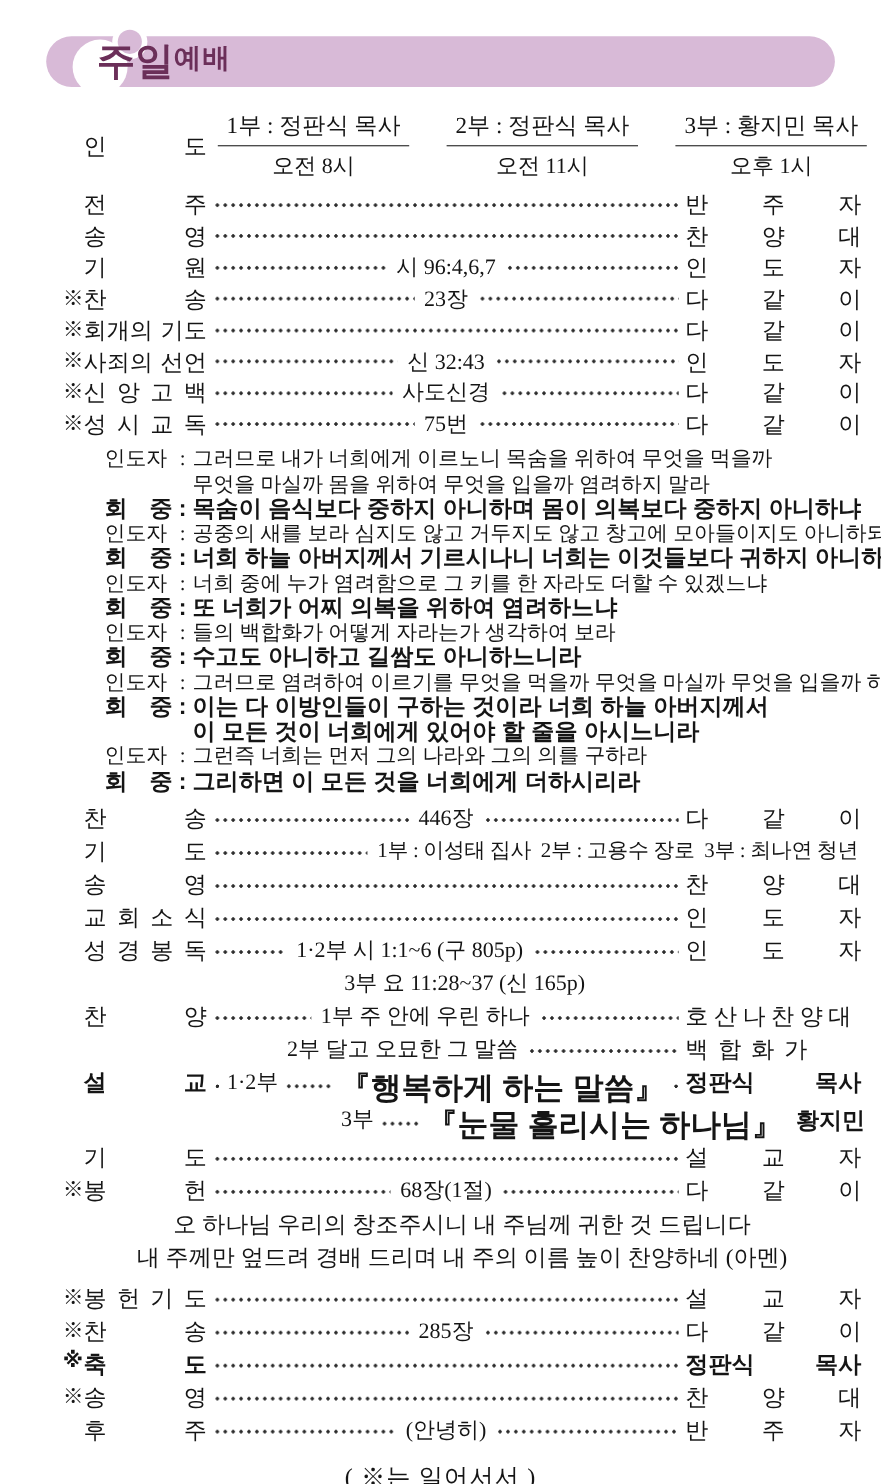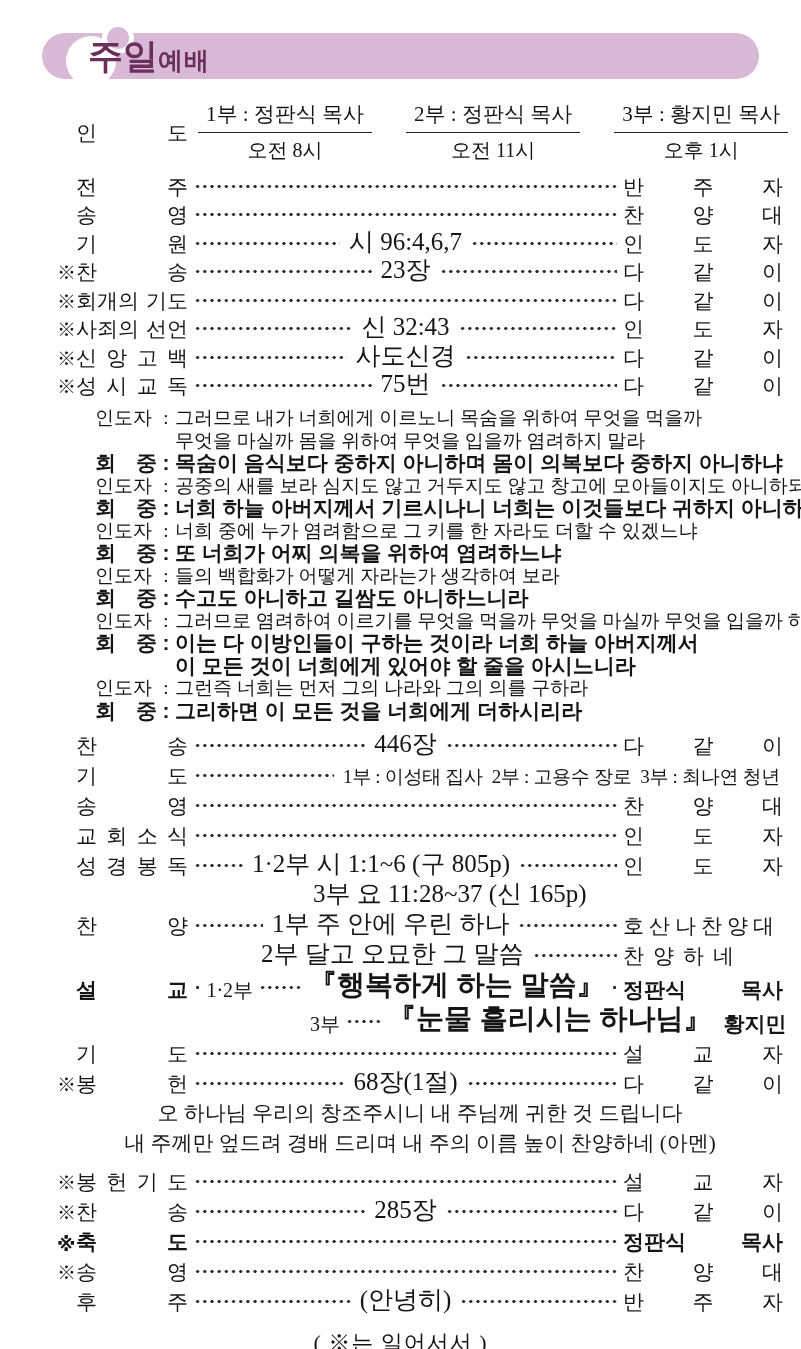--- a/index.html
+++ b/index.html
@@ -11,21 +11,21 @@
   .gothic{font-family:"Liberation Sans","DejaVu Sans",sans-serif;font-weight:700}
 
   
   .banner{
     position:relative;margin:33px 42px 0 42px;height:46px;
     background:#d8bad7;border-radius:24px;
   }
   .deco-big{position:absolute;left:24px;top:3px;width:50px;height:50px;border-radius:50%;background:#ffffff;z-index:1}
   .deco-halo{position:absolute;left:60px;top:-11px;width:32px;height:32px;border-radius:50%;background:#ffffff;z-index:2}
   .deco-dot{position:absolute;left:65px;top:-6px;width:22px;height:22px;border-radius:50%;background:#d8bad7;z-index:3}
-  .logo{position:absolute;left:46px;top:3px;z-index:4;display:flex;align-items:flex-end;color:#6b2f59}
+  .logo{position:absolute;left:46px;top:3px;z-index:4;display:flex;align-items:flex-start;color:#6b2f59}
   .logo-main{font-family:"Liberation Sans","DejaVu Sans",sans-serif;font-weight:700;font-size:35px;letter-spacing:0px;line-height:40px}
   .logo-sub{font-family:Liberation Serif, serif;font-weight:700;font-size:25px;margin-top:3px;letter-spacing:1px;line-height:30px}
 
   
   .leader{
     flex:1 1 auto;align-self:center;height:7px;margin:0 6px;
     background-image:radial-gradient(circle,#2a2a2a 1.3px,transparent 1.8px);
     background-size:7.2px 7px;background-repeat:repeat-x;background-position:left center;
   }
   .leader.g05{flex-grow:.5}
@@ -36,26 +36,26 @@
   
   .parts{display:flex;align-items:center;margin:21px 18px 4px 57px;font-size:21px}
   .parts .plabel{flex:0 0 112px;margin-left:19px;text-align:justify;text-align-last:justify;padding-top:2px}
   .pcols{flex:1;display:flex;gap:34px;margin-left:10px}
   .pcol{flex:1;text-align:center}
   .pname{display:inline-block;border-bottom:1.6px solid #222;padding:0 8px 4px;white-space:nowrap}
   .ptime{display:block;font-size:20px;padding-top:4px}
 
   
   .order{margin:8px 18px 0 57px}
-  .row{display:flex;align-items:flex-end;height:28.5px;font-size:21px}
+  .row{display:flex;align-items:flex-start;height:28.5px;font-size:21px}
   .order-bottom .row{height:30px}
   .row.tall{height:34px}
   .mark{flex:0 0 19px;font-size:19px}
   .label{flex:0 0 112px;text-align:justify;text-align-last:justify}
-  .center{flex:0 0 auto;white-space:pre;padding:0 3px;font-size:25px}
+  .center{flex:0 0 auto;white-space:pre;padding:0 3px;font-size:20px}
   .center.small{font-size:19px;letter-spacing:-0.3px}
   .right{flex:0 0 160px;text-align:justify;text-align-last:justify;text-justify:inter-character}
   .right.cjk6{letter-spacing:5px}
   .right.cjk5{letter-spacing:9px}
   .row.cont-a{padding-left:201px}
   .row.cont-b{padding-left:253px}
   .part{flex:0 0 auto;white-space:nowrap;font-size:20px}
   .stitle{flex:0 0 auto;white-space:nowrap;font-size:28px}
 
   
@@ -277,21 +277,21 @@
     <span class="mark"></span>
     <span class="label">찬 양</span>
     <span class="leader g07"></span>
     <span class="center">1부 주 안에 우린 하나</span>
     <span class="leader"></span>
     <span class="right cjk6">호산나찬양대</span>
   </div>
   <div class="row cont-a">
     <span class="center">2부 달고 오묘한 그 말씀</span>
     <span class="leader"></span>
-    <span class="right cjk5">찬양하네</span>
+    <span class="right cjk5">백합화가</span>
   </div>
   <div class="row tall">
     <span class="mark"></span>
     <span class="label gothic">설 교</span>
     <span class="leader"></span>
     <span class="part">1·2부</span>
     <span class="leader mini"></span>
     <span class="stitle gothic">『행복하게 하는 말씀』</span>
     <span class="leader"></span>
     <span class="right gothic">정판식 목사</span>

